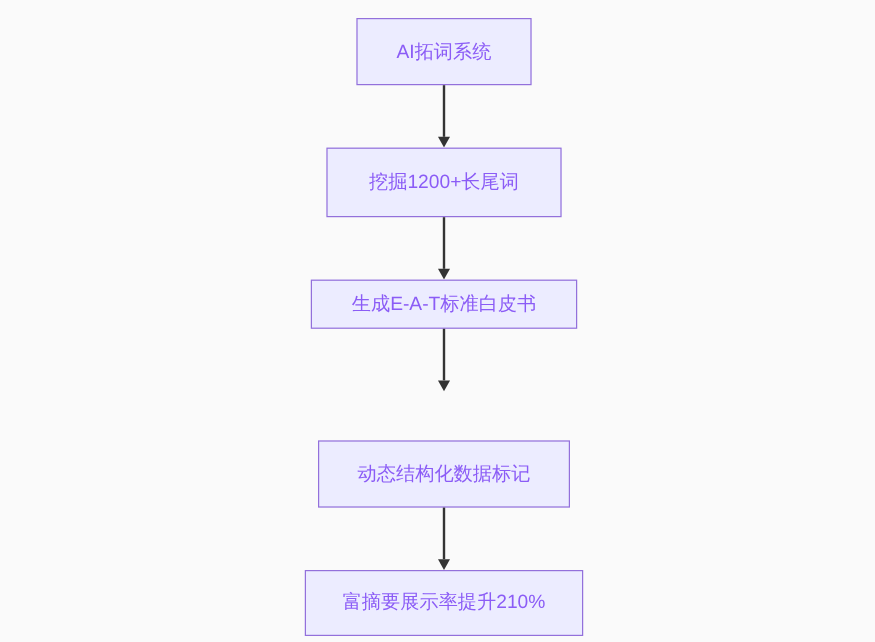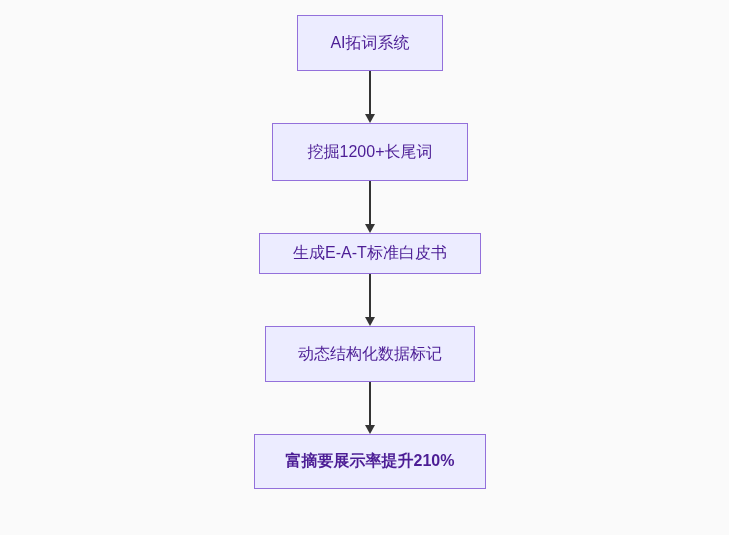--- a/index.html
+++ b/index.html
@@ -20,35 +20,35 @@
     top: 15px;
     transform: translateX(-50%);
     display: flex;
     flex-direction: column;
     align-items: center;
   }
   .node {
     box-sizing: border-box;
     background: #ececff;
     border: 1px solid #9370db;
-    color: #4c1d95;
+    color: #8b5cf6;
     font-size: 16px;
     display: flex;
     align-items: center;
     justify-content: center;
     text-align: center;
     height: 56px;
     padding: 0 0;
     white-space: nowrap;
   }
   .node.n1 { min-width: 146px; }
   .node.n2 { min-width: 196px; height: 58px; }
   .node.n3 { min-width: 222px; height: 41px; }
-  .node.n4 { min-width: 210px; }
-  .node.n5 { min-width: 232px; height: 55px; font-weight: bold; }
+  .node.n4 { min-width: 210px; margin-top: 41px; }
+  .node.n5 { min-width: 232px; height: 55px; }
   .connector {
     height: 52px;
     display: flex;
     flex-direction: column;
     align-items: center;
   }
   .connector .line {
     flex: 1;
     width: 2px;
     background: #333333;

